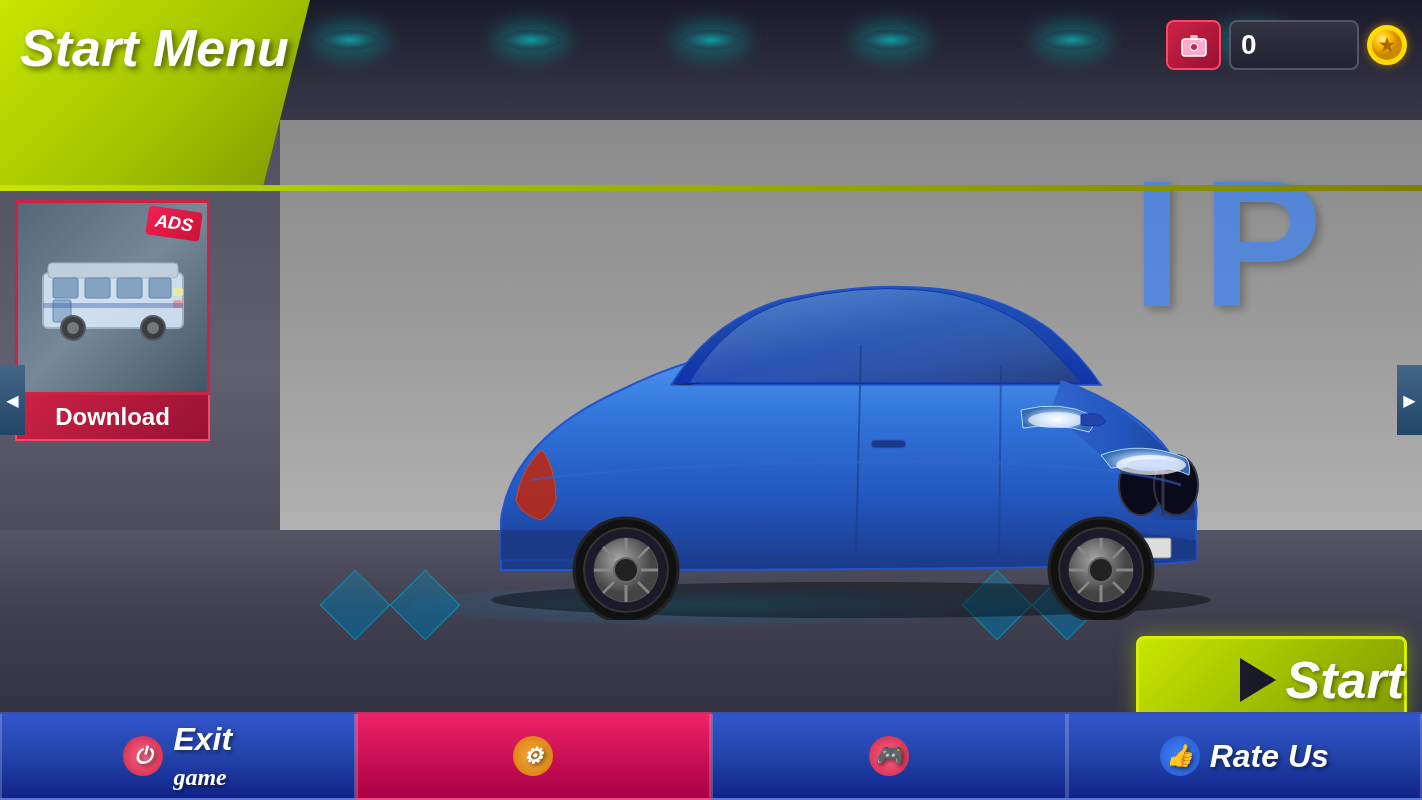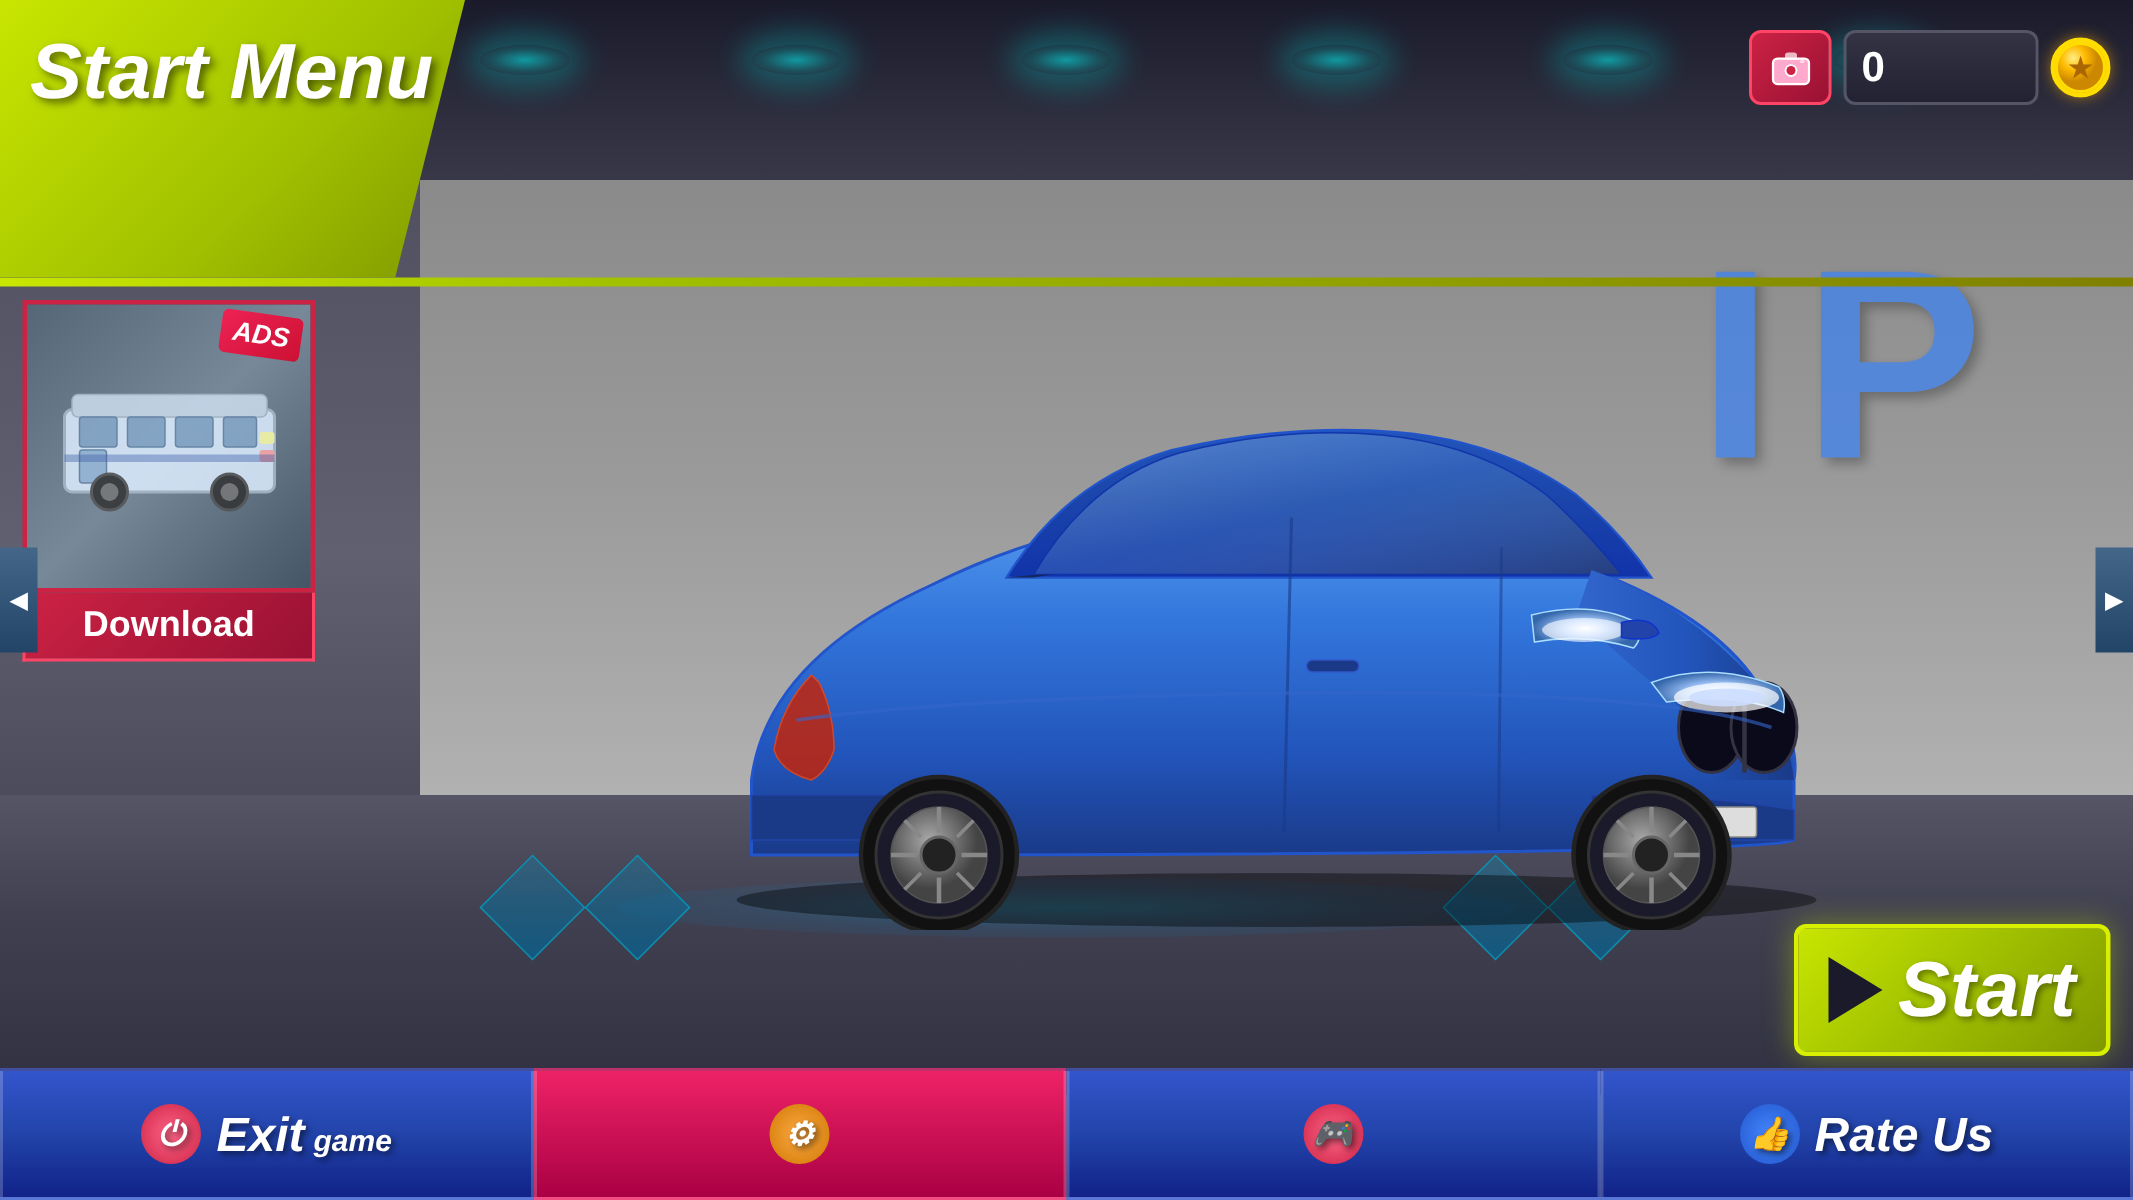--- a/index.html
+++ b/index.html
@@ -297,29 +297,29 @@
       transform: translateX(-50%);
       width: 600px;
       height: 40px;
       background: radial-gradient(ellipse, #00ccff44 0%, #0088cc22 50%, transparent 100%);
       border-radius: 50%;
     }
 
     
     .start-button {
       position: absolute;
-      bottom: 96px;
+      bottom: 76px;
       right: 15px;
-      width: 211px;
+      width: 271px;
       height: 88px;
       background: linear-gradient(135deg, #c8e600 0%, #a0c000 50%, #809800 100%);
       border-radius: 8px;
       display: flex;
       align-items: center;
-      justify-content: center;
+      justify-content: flex-end;
       cursor: pointer;
       border: 3px solid #d8f000;
       box-shadow: 0 0 20px #c8e60066;
     }
 
     .start-play-icon {
       width: 0;
       height: 0;
       border-top: 22px solid transparent;
       border-bottom: 22px solid transparent;
@@ -392,27 +392,28 @@
 
     .icon-exit { background: radial-gradient(circle, #ff6688 0%, #cc2244 100%); }
     .icon-settings { background: radial-gradient(circle, #ffaa44 0%, #cc7700 100%); }
     .icon-more { background: radial-gradient(circle, #ff6688 0%, #cc2244 100%); }
     .icon-rate { background: radial-gradient(circle, #4488ff 0%, #2255cc 100%); }
 
     .btn-label-main {
       font-size: 32px;
     }
     .btn-label-sub {
-      font-size: 20px;
+      font-size: 24px;
       font-weight: 700;
+      font-family: Liberation Serif, serif;
     }
 
     .nav-btn-text {
       display: flex;
-      flex-direction: row;
+      flex-direction: column;
       align-items: baseline;
       gap: 6px;
     }
 
     
     .diamond {
       position: absolute;
       bottom: 170px;
       width: 50px;
       height: 50px;

